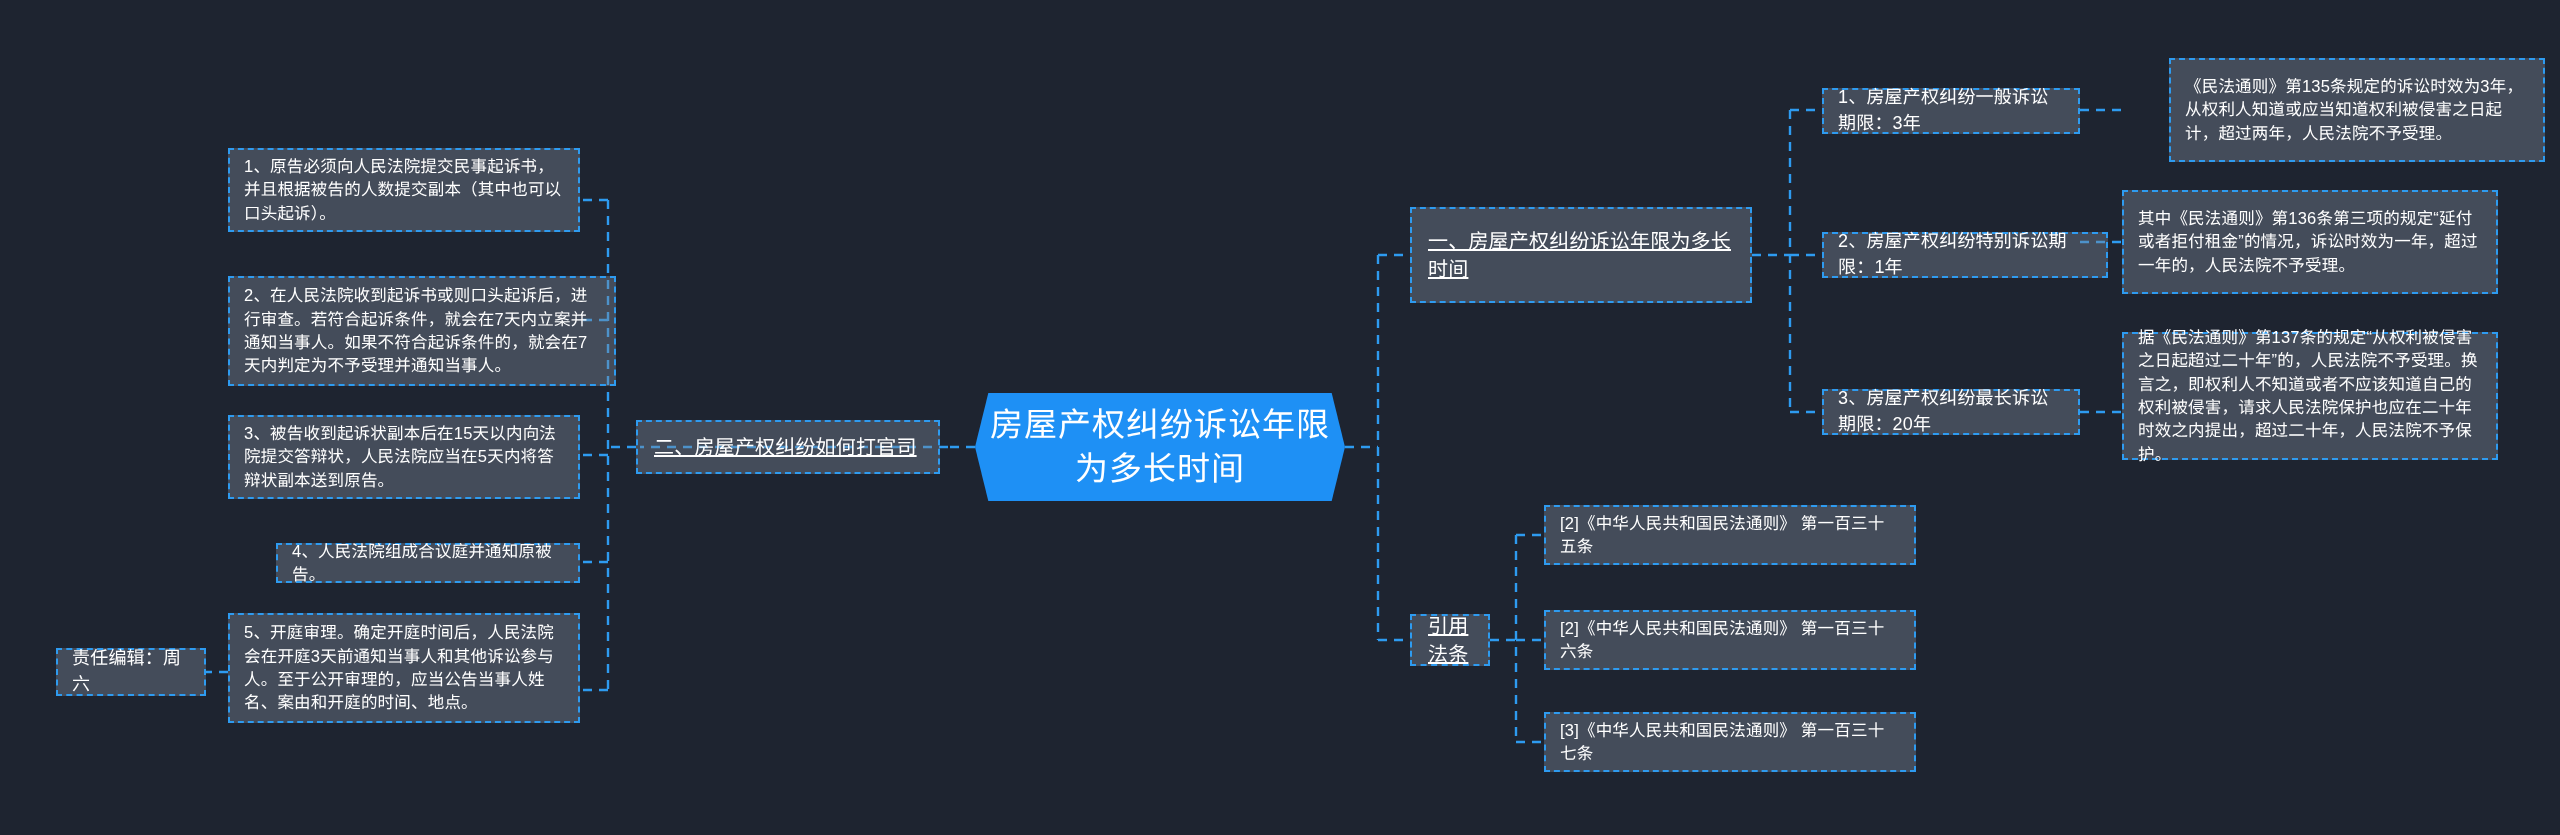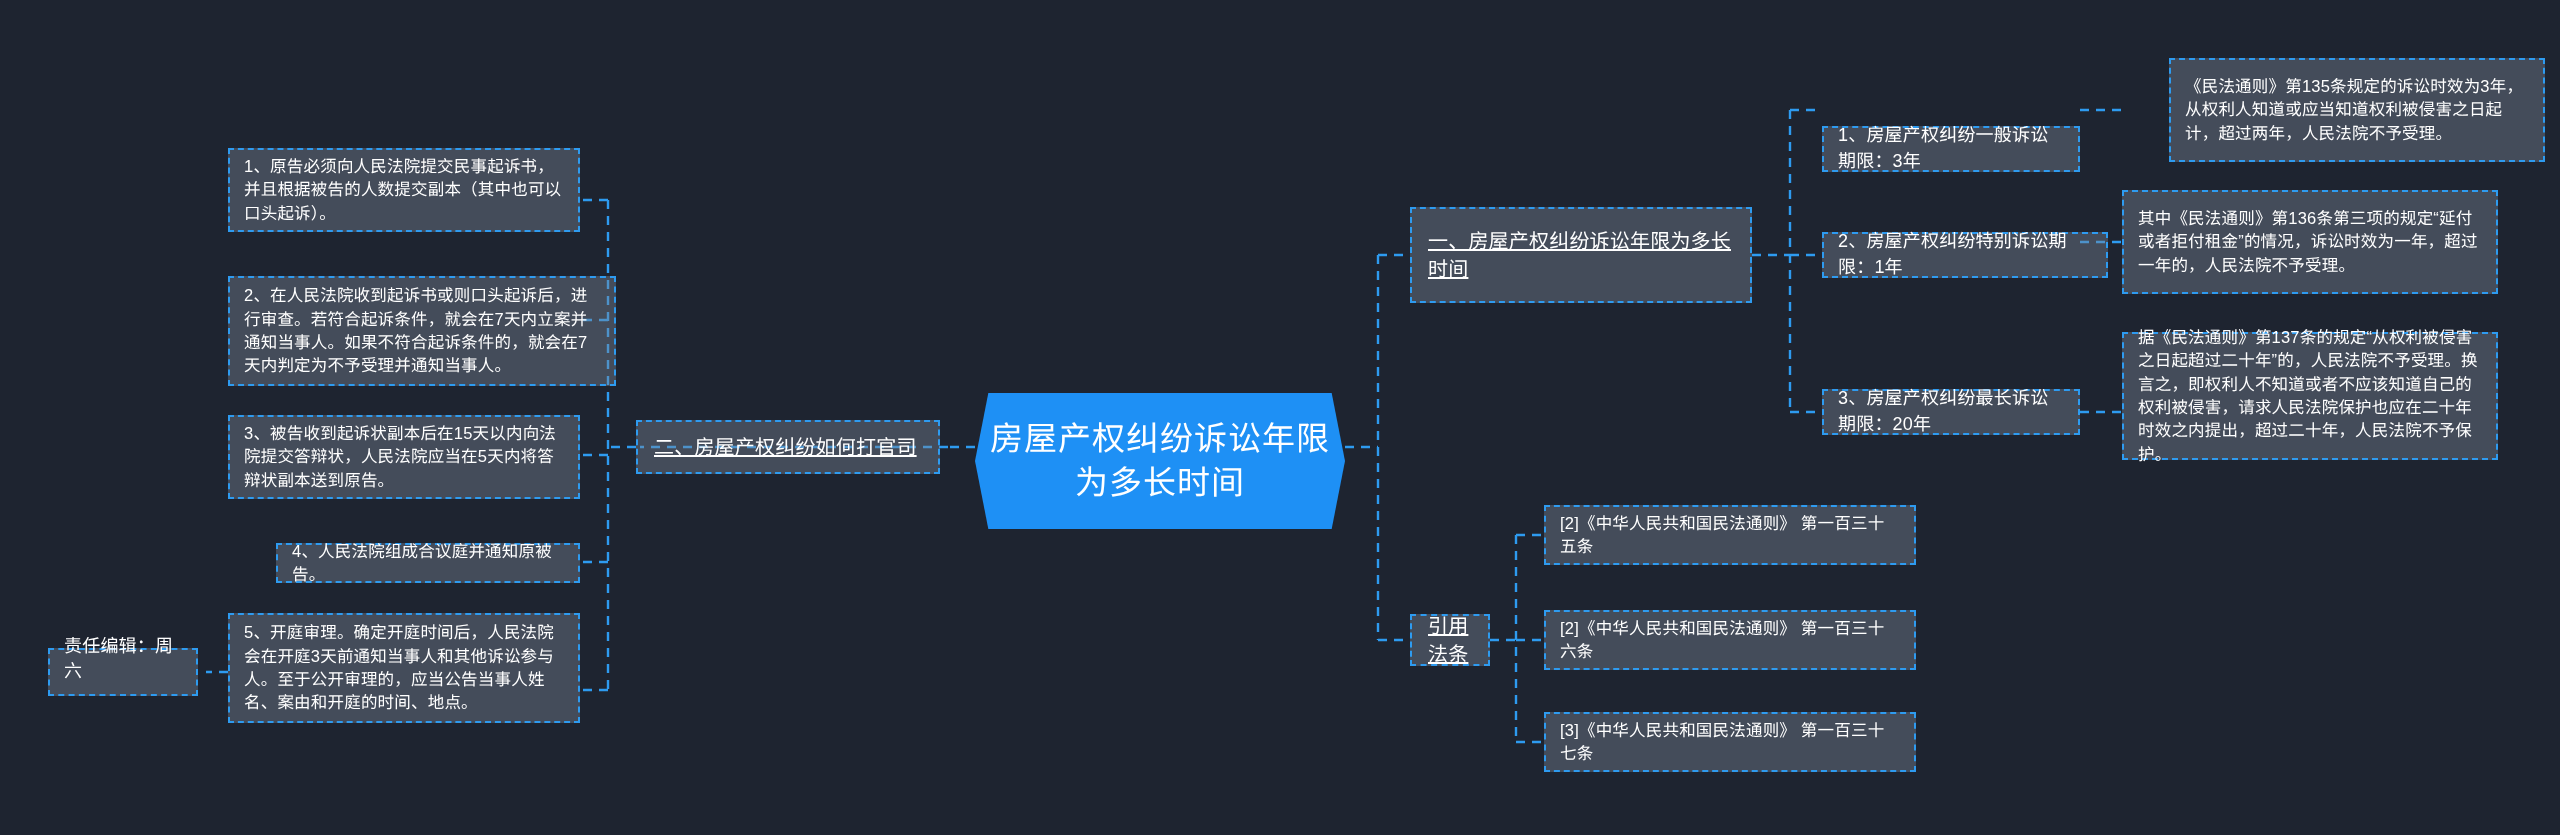--- a/index.html
+++ b/index.html
@@ -97,29 +97,29 @@
       <path d="M608 320 L580 320"></path>
       <path d="M608 455 L580 455"></path>
       <path d="M608 562 L580 562"></path>
       <path d="M608 690 L580 690"></path>
 
       <path d="M228 672 L206 672"></path>
 
     </g>
   </svg>
 
-  <div class="root" style="left:975px; top:393px; width:370px; height:136px;">
+  <div class="root" style="left:975px; top:393px; width:370px; height:108px;">
     <span>房屋产权纠纷诉讼年限为多长时间</span>
   </div>
 
   <div class="node lvl1" style="left:1410px; top:207px; width:342px; height:96px;">
     <span>一、房屋产权纠纷诉讼年限为多长时间</span>
   </div>
 
-  <div class="node lvl2" style="left:1822px; top:88px; width:258px; height:46px;margin-top:38px;">
+  <div class="node lvl2" style="left:1822px; top:88px; width:258px; height:46px;">
     <span>1、房屋产权纠纷一般诉讼期限：3年</span>
   </div>
   <div class="node lvl3" style="left:2122px; top:58px; width:376px; height:104px;margin-left:47px;">
     <span>《民法通则》第135条规定的诉讼时效为3年，从权利人知道或应当知道权利被侵害之日起计，超过两年，人民法院不予受理。</span>
   </div>
 
   <div class="node lvl2" style="left:1822px; top:232px; width:286px; height:46px;">
     <span>2、房屋产权纠纷特别诉讼期限：1年</span>
   </div>
   <div class="node lvl3" style="left:2122px; top:190px; width:376px; height:104px;">
@@ -164,17 +164,17 @@
   </div>
 
   <div class="node leafL" style="left:276px; top:543px; width:304px; height:40px;">
     <span>4、人民法院组成合议庭并通知原被告。</span>
   </div>
 
   <div class="node leafL" style="left:228px; top:613px; width:352px; height:110px;">
     <span>5、开庭审理。确定开庭时间后，人民法院会在开庭3天前通知当事人和其他诉讼参与人。至于公开审理的，应当公告当事人姓名、案由和开庭的时间、地点。</span>
   </div>
 
-  <div class="node editor" style="left:48px; top:648px; width:150px; height:48px;align-items:flex-end;">
+  <div class="node editor" style="left:56px; top:648px; width:150px; height:48px;">
     <span>责任编辑：周六</span>
   </div>
 
 </div>
 
 </body></html>

